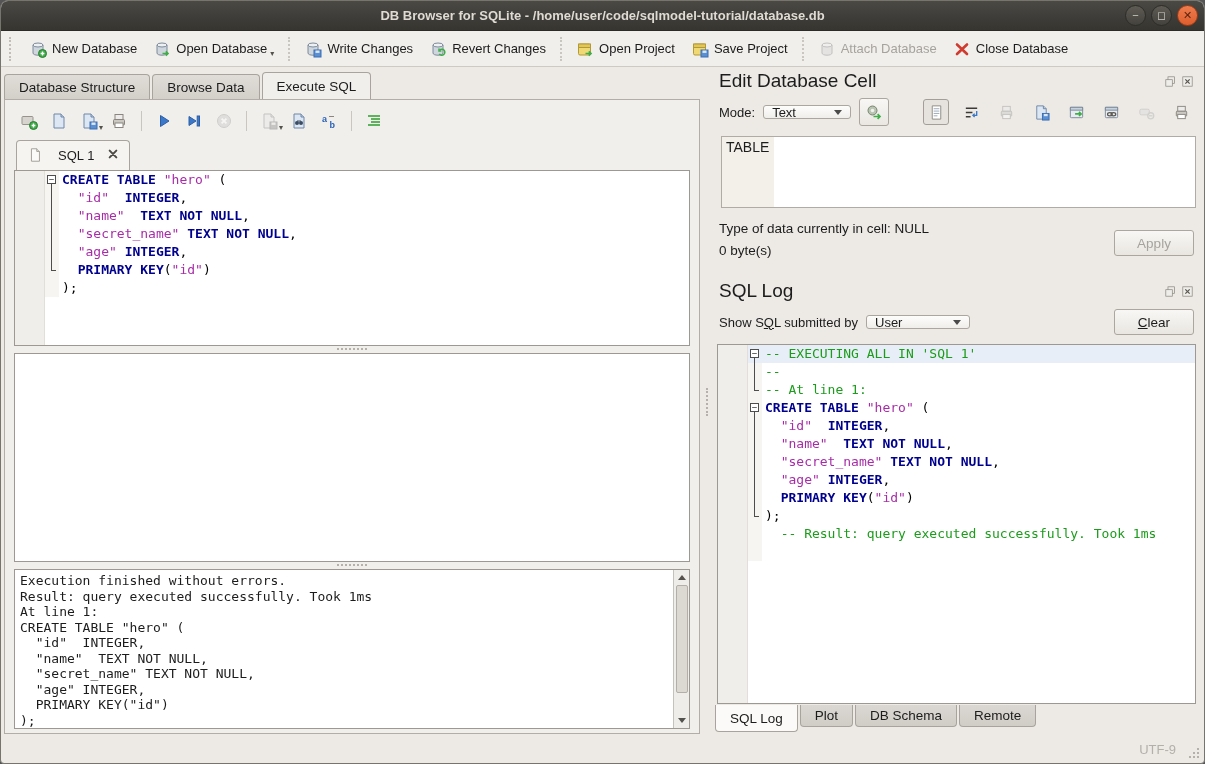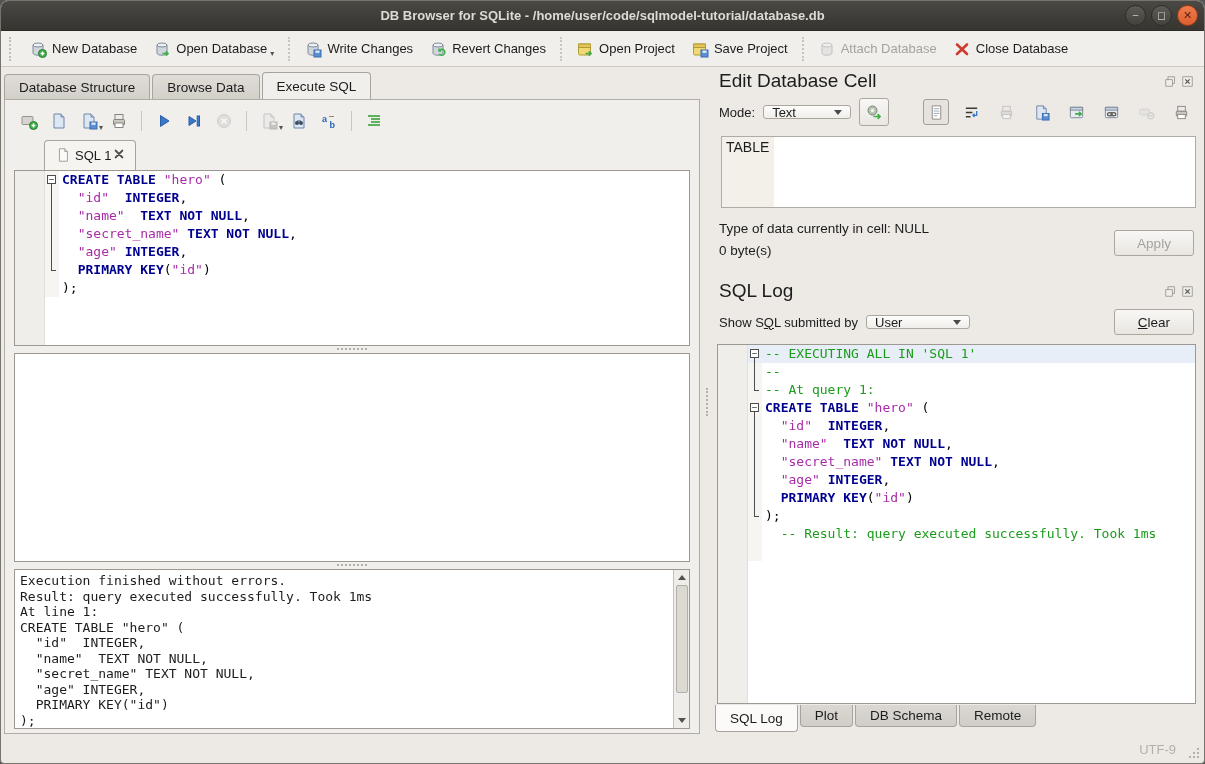--- a/index.html
+++ b/index.html
@@ -46,21 +46,21 @@
   
   .sql-toolbar { height:30px; flex:none; display:flex; align-items:center; gap:4px; padding-left:2px; }
   .tool { width:26px; height:24px; display:flex; align-items:center; justify-content:center; position:relative; }
   .tool svg { width:18px; height:18px; }
   .tool.disabled svg { opacity:.4; filter:grayscale(1); }
   .tool .tb-caret { position:absolute; right:-1px; bottom:1px; }
   .sql-sep { width:1px; height:20px; background:#c9c5bf; margin:0 5px; }
 
   
   .sql-tabbar { height:30px; flex:none; display:flex; margin-top:4px; padding-left:2px; }
-  .sql-tab { display:flex; align-items:center; gap:2px; padding:0 10px; background:#f6f4f1; border:1px solid #a8a49d; border-bottom:none; border-radius:4px 4px 0 0;margin-left:28px; }
+  .sql-tab { display:flex; align-items:center; gap:13px; padding:0 10px; background:#f6f4f1; border:1px solid #a8a49d; border-bottom:none; border-radius:4px 4px 0 0; }
   .sql-tab .icon16 svg { width:16px; height:16px; }
   .sql-tab .close-x svg { width:12px; height:12px; }
 
   
   .editor-box { background:#fff; border:1px solid #9d9992; overflow:hidden; position:relative; }
   #sql-editor { height:176px; flex:none; }
   .code-row { display:flex; height:18px; line-height:18px; font-family:"DejaVu Sans Mono","Liberation Mono",monospace; font-size:13px; white-space:pre; }
   .gutter { width:30px; flex:none; background:#f0eeeb; color:#333; text-align:right; padding-right:7px; font-family:"DejaVu Sans","Liberation Sans",sans-serif; font-size:12.5px; }
   .gutter-fill { position:absolute; left:0; top:0; bottom:0; width:30px; background:#f0eeeb; border-right:1px solid #e2dfda; }
   .fold { width:14px; flex:none; position:relative; background:#f7f5f2; }
@@ -518,21 +518,21 @@
         </div>
         <div class="clear-wrap">
           <button class="btn"><u>C</u>lear</button>
         </div>
       </div>
 
       <div class="editor-box" id="log-editor">
         <div class="gutter-fill"></div>
       <div class="code-row hl"><span class="gutter">1</span><span class="fold"><span class="fbox">−</span><span class="vl from-box"></span></span><span class="code"><span class="com">-- EXECUTING ALL IN 'SQL 1'</span></span></div>
           <div class="code-row"><span class="gutter">2</span><span class="fold"><span class="vl"></span></span><span class="code"><span class="com">--</span></span></div>
-          <div class="code-row"><span class="gutter">3</span><span class="fold"><span class="vl to-mid"></span><span class="hl-tick"></span></span><span class="code"><span class="com">-- At query 1:</span></span></div>
+          <div class="code-row"><span class="gutter">3</span><span class="fold"><span class="vl to-mid"></span><span class="hl-tick"></span></span><span class="code"><span class="com">-- At line 1:</span></span></div>
           <div class="code-row"><span class="gutter">4</span><span class="fold"><span class="fbox">−</span><span class="vl from-box"></span></span><span class="code"><span class="kw">CREATE TABLE</span><span class="pl"> </span><span class="str">"hero"</span><span class="pl"> (</span></span></div>
           <div class="code-row"><span class="gutter">5</span><span class="fold"><span class="vl"></span></span><span class="code"><span class="pl">  </span><span class="str">"id"</span><span class="pl">  </span><span class="kw">INTEGER</span><span class="pl">,</span></span></div>
           <div class="code-row"><span class="gutter">6</span><span class="fold"><span class="vl"></span></span><span class="code"><span class="pl">  </span><span class="str">"name"</span><span class="pl">  </span><span class="kw">TEXT NOT NULL</span><span class="pl">,</span></span></div>
           <div class="code-row"><span class="gutter">7</span><span class="fold"><span class="vl"></span></span><span class="code"><span class="pl">  </span><span class="str">"secret_name"</span><span class="pl"> </span><span class="kw">TEXT NOT NULL</span><span class="pl">,</span></span></div>
           <div class="code-row"><span class="gutter">8</span><span class="fold"><span class="vl"></span></span><span class="code"><span class="pl">  </span><span class="str">"age"</span><span class="pl"> </span><span class="kw">INTEGER</span><span class="pl">,</span></span></div>
           <div class="code-row"><span class="gutter">9</span><span class="fold"><span class="vl"></span></span><span class="code"><span class="pl">  </span><span class="kw">PRIMARY KEY</span><span class="pl">(</span><span class="str">"id"</span><span class="pl">)</span></span></div>
           <div class="code-row"><span class="gutter">10</span><span class="fold"><span class="vl to-mid"></span><span class="hl-tick"></span></span><span class="code"><span class="pl">);</span></span></div>
           <div class="code-row"><span class="gutter">11</span><span class="fold"></span><span class="code"><span class="pl">  </span><span class="com">-- Result: query executed successfully. Took 1ms</span></span></div>
           <div class="code-row"><span class="gutter">12</span><span class="fold"></span><span class="code"></span></div>
         </div>

